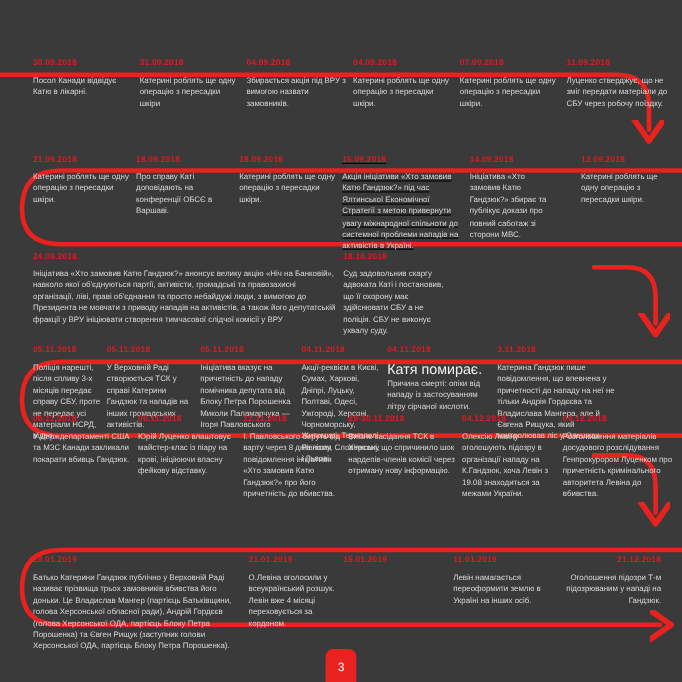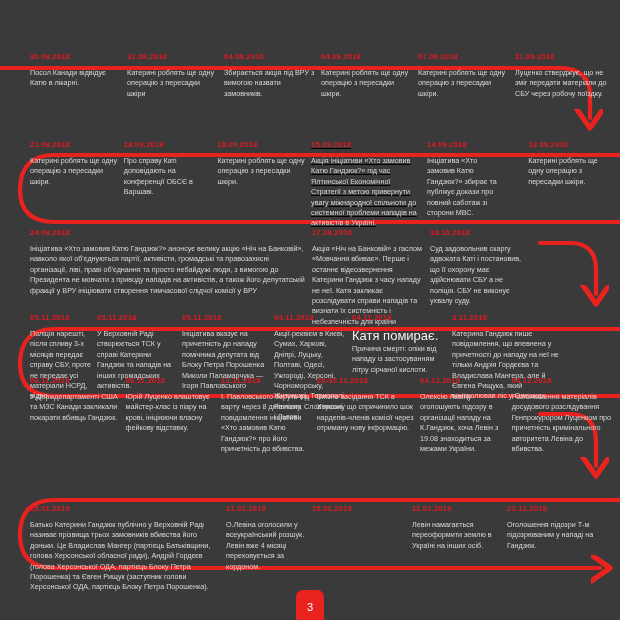--- a/index.html
+++ b/index.html
@@ -134,24 +134,20 @@
         <p class="date">13.09.2018</p>
         <p class="body">Катерині роблять ще одну операцію з пересадки шкіри.</p>
       </div>
     </div>
 
     <div class="row" style="top:228px;">
       <div class="cell" style="margin-left:30px;width:282px;">
         <p class="date">24.09.2018</p>
         <p class="body">Ініціатива «Хто замовив Катю Гандзюк?» анонсує велику акцію «Ніч на Банковій», навколо якої об'єднуються партії, активісти, громадські та правозахисні організації, ліві, праві об'єднання та просто небайдужі люди, з вимогою до Президента не мовчати з приводу нападів на активістів, а також його депутатській фракції у ВРУ ініціювати створення тимчасової слідчої комісії у ВРУ</p>
       </div>
-      <div class="cell" style="width:118px;">
-        <p class="date">27.09.2018</p>
-        <p class="body">Акція «Ніч на Банковій» з гаслом «Мовчання вбиває». Перше і останнє відеозвернення Катерини Гандзюк з часу нападу не неї. Катя закликає розслідувати справи нападів та визнати їх системність і небезпечність для країни</p>
-      </div>
       <div class="cell" style="width:102px;">
         <p class="date">18.10.2018</p>
         <p class="body">Суд задовольнив скаргу адвоката Каті і постановив, що її охорону має здійснювати СБУ а не поліція. СБУ не виконує ухвалу суду.</p>
       </div>
     </div>
 
     <div class="row" style="top:313px;">
       <div class="cell" style="margin-left:30px;width:67px;">
         <p class="date">05.11.2018</p>
         <p class="body">Поліція нарешті, після спливу 3-х місяців передає справу СБУ, проте не передає усі матеріали НСРД, відео.</p>
@@ -215,21 +211,21 @@
         <p class="date">21.01.2019</p>
         <p class="body">О.Левіна оголосили у всеукраїнський розшук. Левін вже 4 місяці переховується за кордоном.</p>
       </div>
       <div class="cell" style="width:100px;">
         <p class="date">15.01.2019</p>
       </div>
       <div class="cell" style="width:95px;">
         <p class="date">11.01.2019</p>
         <p class="body">Левін намагається переоформити землю в Україні на інших осіб.</p>
       </div>
-      <div class="cell" style="width:100px;">
+      <div class="cell" style="width:100px;text-align:right;">
         <p class="date">21.12.2018</p>
         <p class="body">Оголошення підозри Т-м підозрюваним у нападі на Гандзюк.</p>
       </div>
     </div>
 
   </div>
 
   <div id="page-badge">
     <span>3</span>
   </div>

